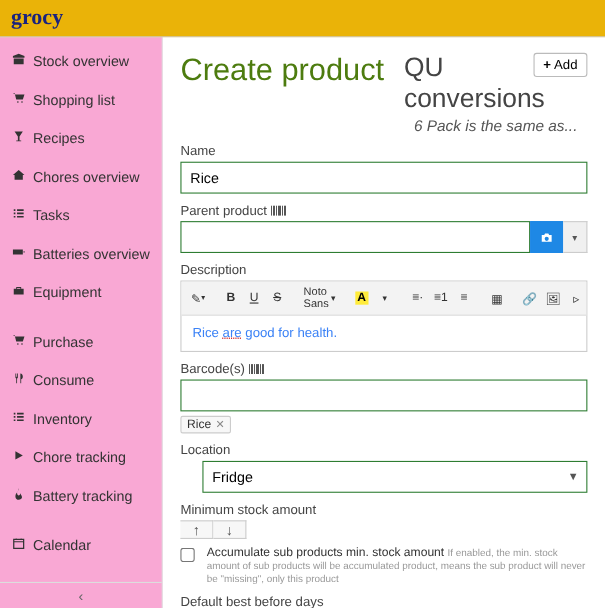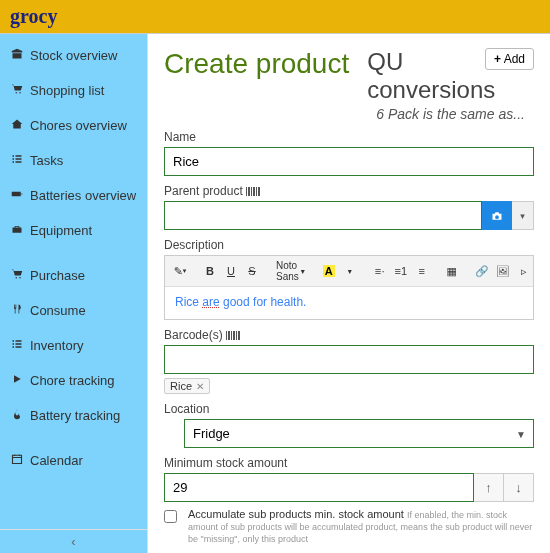--- a/index.html
+++ b/index.html
@@ -1,20 +1,20 @@
 <!DOCTYPE html>
 <html><head>
 <meta charset="utf-8">
 <style>
   * { box-sizing: border-box; margin: 0; padding: 0; }
   body { font-family: -apple-system, "Segoe UI", Arial, sans-serif; font-size: 13px; color: #333; background: #f5f5f5; overflow: hidden; width: 550px; height: 553px; }
   .topbar { height: 34px; background: #eab308; border-bottom: 1px solid #ccc; display: flex; align-items: center; padding: 0 10px; }
   .logo { font-family: Georgia, serif; font-weight: bold; font-size: 20px; color: #1a237e; }
   .wrap { display: flex; height: calc(100% - 34px); }
-  .sidebar { width: 148px; background: #7dd3fc; border-right: 1px solid #ddd; display: flex; flex-direction: column; justify-content: flex-end; }
+  .sidebar { width: 148px; background: #f9a8d4; border-right: 1px solid #ddd; display: flex; flex-direction: column; justify-content: flex-end; }
   .nav { flex: 1; overflow-y: auto; padding-top: 4px; }
   .nav-item { display: flex; align-items: center; padding: 10px 10px; color: #333; gap: 6px; cursor: pointer; }
   .nav-sep { height: 10px; }
   .nav-item .ic { width: 14px; text-align: center; font-size: 12px; color: #333; }
   .collapse-bar { height: 24px; border-top: 1px solid #ddd; display: flex; align-items: center; justify-content: center; color: #666; font-size: 13px; cursor: pointer; }
   .content { flex: 1; background: #fff; padding: 14px 16px 0 16px; overflow: hidden; position: relative; }
   .header-row { display: flex; align-items: flex-start; gap: 18px; }
   .h1 { font-size: 28px; font-weight: 400; color: #4d7c0f; }
   .qu-col { flex: 1; }
   .qu-title { font-size: 24px; color: #444; display: inline; }
@@ -66,20 +66,26 @@
           <span>Stock overview</span>
         </div>
       <div class="nav-item">
           <span class="ic"><svg class="ficon" viewBox="0 0 16 16">
               <path d="M1 2h2l2 8h8l2-6H4M6 13a1 1 0 102 0 1 1 0 00-2 0m5 0a1 1 0 102 0 1 1 0 00-2 0"></path>
             </svg></span>
           <span>Shopping list</span>
         </div>
       <div class="nav-item">
           <span class="ic"><svg class="ficon" viewBox="0 0 16 16">
+              <path d="M3 2h10l-4 6v5h2v1H5v-1h2V8z"></path>
+            </svg></span>
+          <span>Recipes</span>
+        </div>
+      <div class="nav-item">
+          <span class="ic"><svg class="ficon" viewBox="0 0 16 16">
               <path d="M8 2l7 6h-2v6H3V8H1z"></path>
             </svg></span>
           <span>Chores overview</span>
         </div>
       <div class="nav-item">
           <span class="ic"><svg class="ficon" viewBox="0 0 16 16">
               <path d="M2 3h2v2H2zm4 0h8v2H6zM2 7h2v2H2zm4 0h8v2H6zM2 11h2v2H2zm4 0h8v2H6z"></path>
             </svg></span>
           <span>Tasks</span>
         </div>
@@ -224,21 +230,20 @@
       <label class="lbl">Location</label>
       <div class="sel-wrap">
         <input class="inp" readonly="" value="Fridge" style="">
         <span class="sel-caret">▼</span>
       </div>
     </div>
 
     <div class="form-group">
       <label class="lbl">Minimum stock amount</label>
       <div class="num-row">
-        <input class="inp" value="29" style="">
         <div class="spin">↑</div>
         <div class="spin">↓</div>
       </div>
       <div class="chk-row">
         <input type="checkbox" style="">
         <div><span class="chk-lbl">Accumulate sub products min. stock amount</span> <span class="chk-help">If enabled, the min. stock amount of sub products will be accumulated product, means the sub product will never be "missing", only this product</span></div>
       </div>
     </div>
 
     <div class="form-group">

